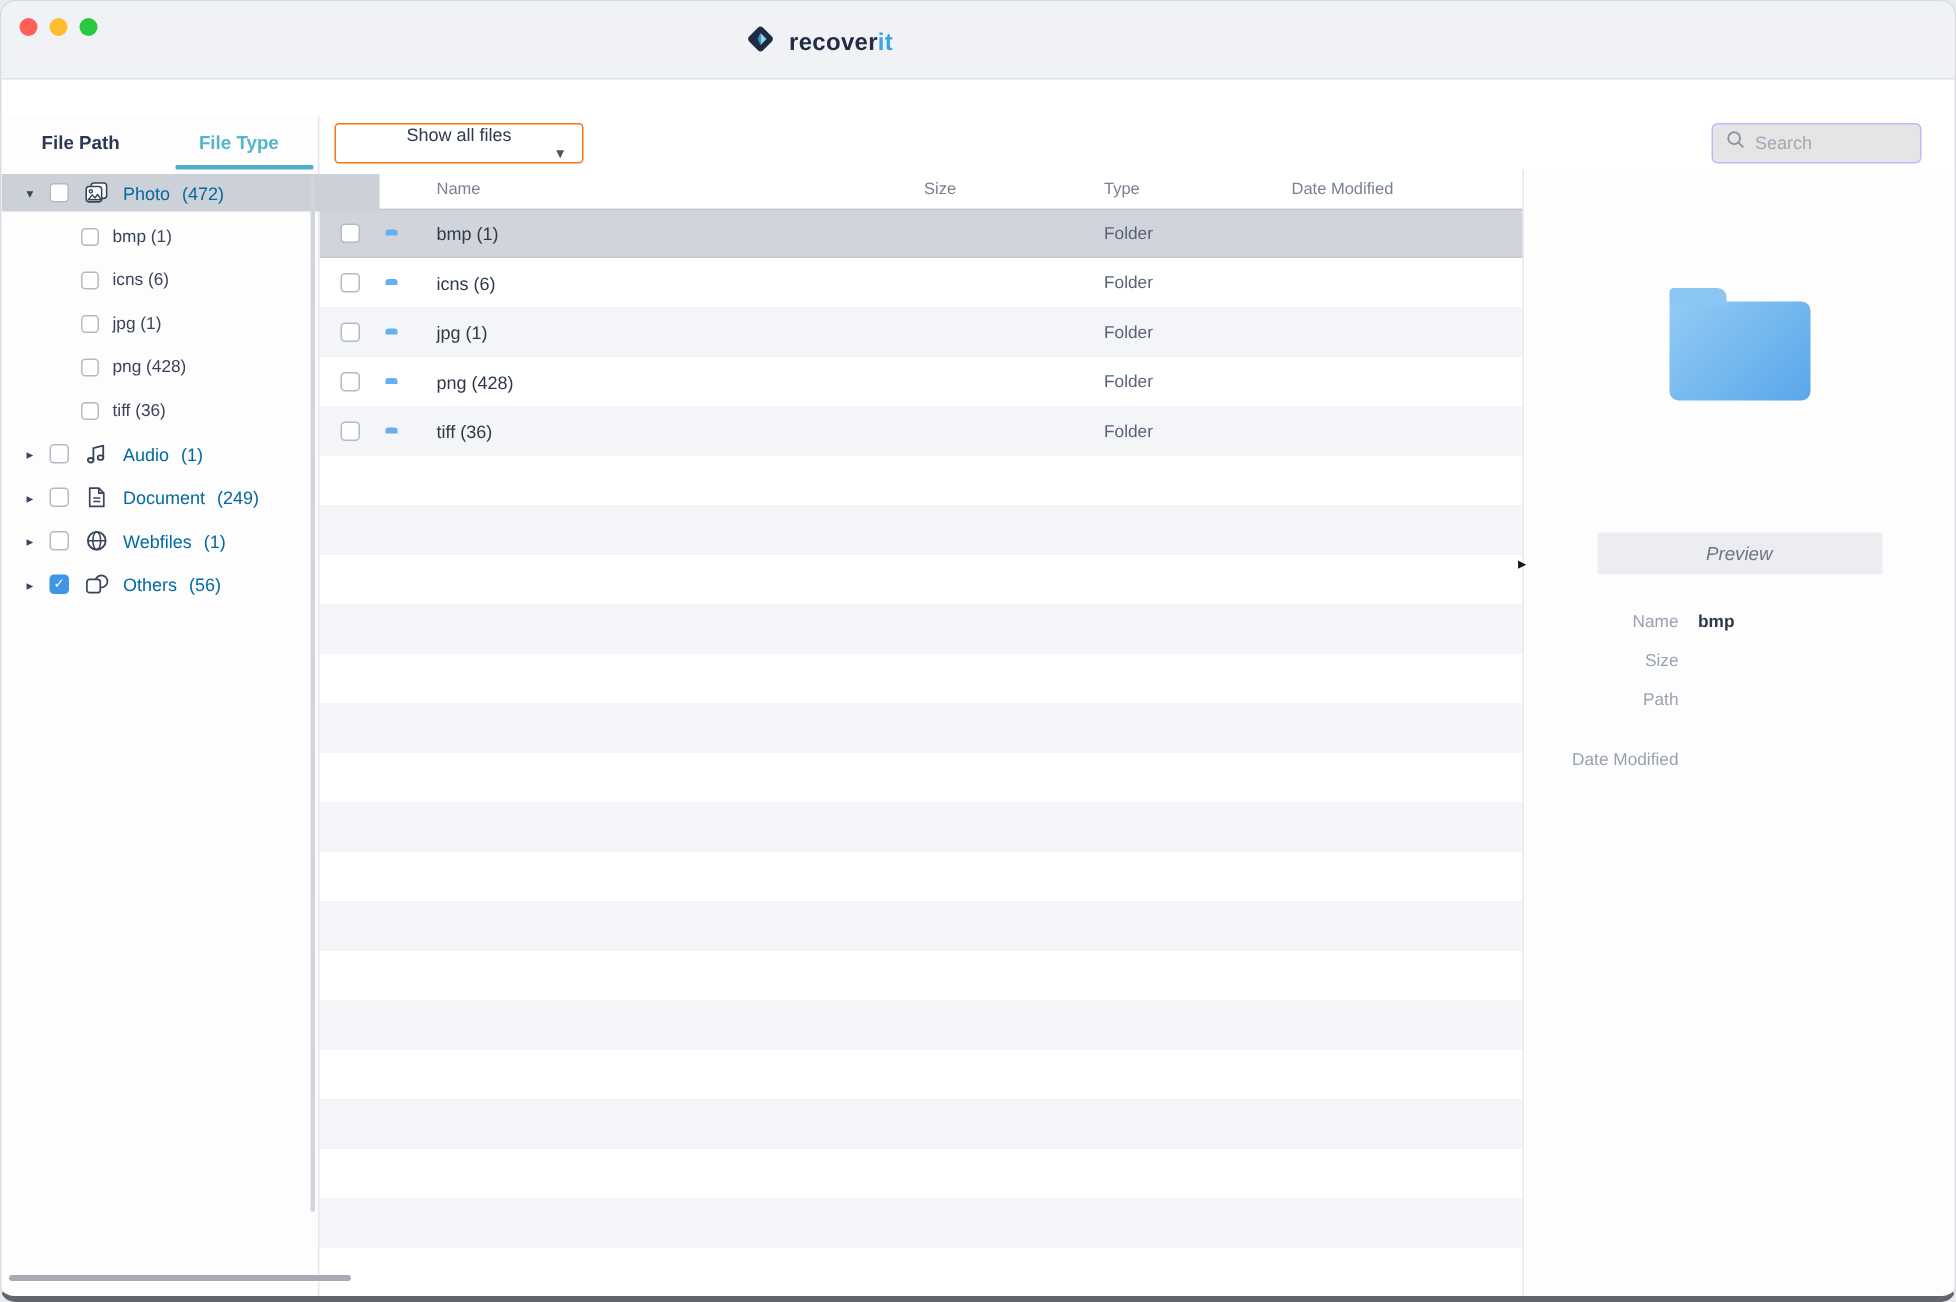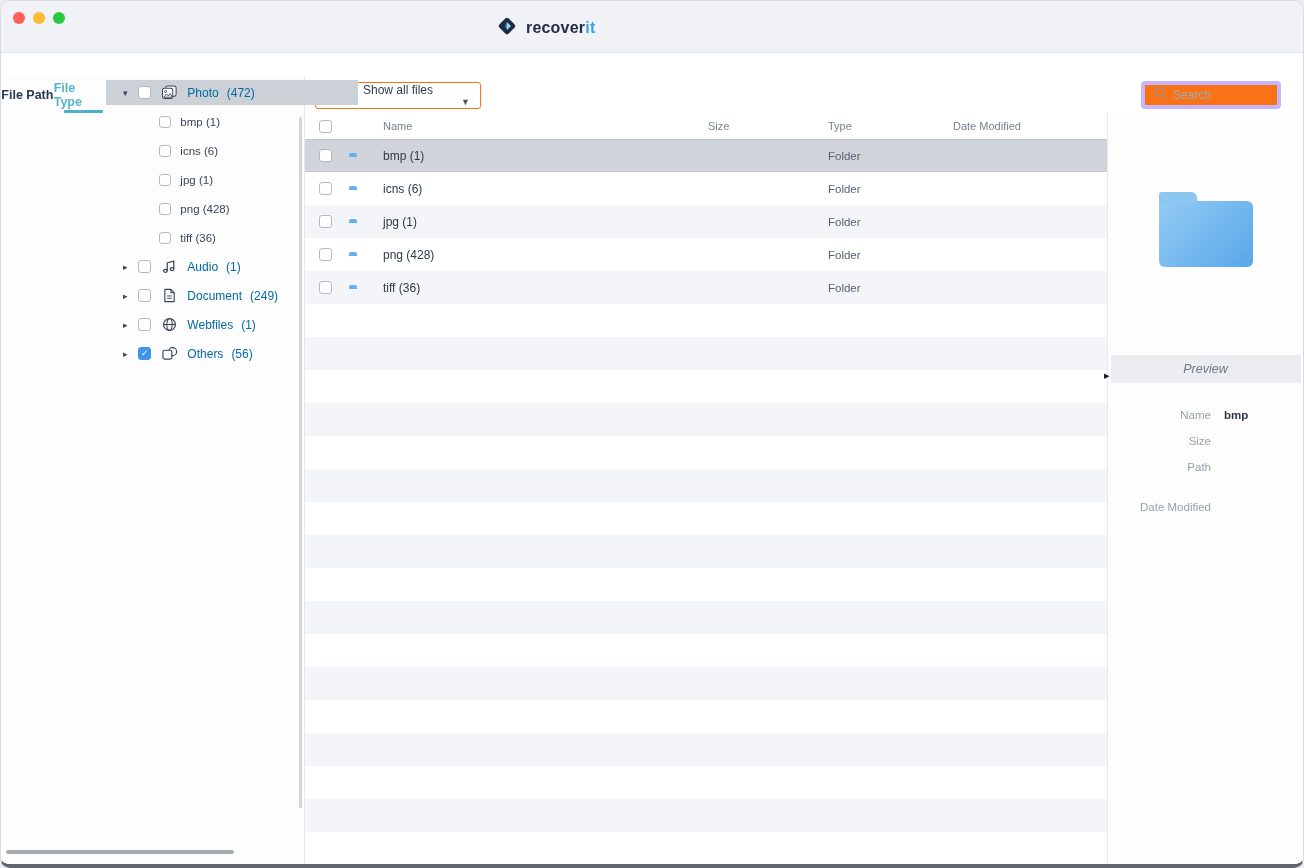--- a/index.html
+++ b/index.html
@@ -12,21 +12,21 @@
   .titlebar { height:52px; background:#f0f2f5; border-bottom:1px solid #e1e4e9; position:relative; flex:0 0 auto; }
   .lights { position:absolute; left:12px; top:11px; display:flex; gap:8px; }
   .traffic-light { width:12px; height:12px; border-radius:50%; }
   .logo { position:absolute; left:494px; top:13px; display:flex; align-items:center; gap:7px; }
   .logo-text { font-size:16px; font-weight:800; color:#222c44; letter-spacing:.2px; }
   .logo-text .accent { color:#3ba4e0; }
 
   .body { flex:1; display:flex; min-height:0; }
 
   
-  .sidebar { width:304px; border-right:1px solid #e4e7eb; display:flex; flex-direction:row; position:relative; background:#fdfdfe; flex:0 0 auto; }
+  .sidebar { width:212px; border-right:1px solid #e4e7eb; display:flex; flex-direction:column; position:relative; background:#fdfdfe; flex:0 0 auto; }
   .tabs { height:36px; display:flex; flex:0 0 auto; }
   .tab { flex:1; display:flex; align-items:center; justify-content:center; font-size:12.5px; font-weight:700; color:#2c3852; position:relative; }
   .tab.active { color:#54b6cb; }
   .tab.active::after { content:""; position:absolute; left:10px; right:3px; bottom:0; height:3px; background:#4db2c7; border-radius:1px; }
   .tree { flex:1; padding-top:3px; }
   .tree-row { height:25px; display:flex; align-items:center; padding-left:14px; gap:8px; margin-bottom:4px; width:252px; }
   .tree-row.selected { background:#ccd1d8; }
   .caret { width:10px; font-size:9px; color:#39445a; text-align:center; }
   .checkbox { width:13px; height:13px; border:1.5px solid #b3bac5; border-radius:3px; background:#fff;
               display:flex; align-items:center; justify-content:center; flex:0 0 auto; }
@@ -40,21 +40,21 @@
   .tree-child .checkbox { width:12px; height:12px; }
   .tree-child-label { font-size:11.5px; color:#3a4459; }
   .sidebar-vscroll { position:absolute; right:2px; top:40px; bottom:56px; width:3px; background:#d2d5da; border-radius:2px; }
   .sidebar-hscroll { position:absolute; left:5px; bottom:10px; width:228px; height:4px; background:#a7acb3; border-radius:2px; }
 
   
   .main { flex:1; display:flex; flex-direction:column; min-width:0; }
   .toolbar { height:36px; display:flex; align-items:center; justify-content:space-between; padding:0 22px 0 10px; flex:0 0 auto; }
   .dropdown { width:166px; height:27px; border:1px solid #f97316; border-radius:3px; display:flex; align-items:center; padding:0 10px; font-size:12px; color:#2f3a4e; background:#fff;flex-direction:column; }
   .caret-down { margin-left:auto; font-size:9px; color:#4a5568; }
-  .search-box { width:140px; height:27px; border:4px solid #c4b5fd; border-radius:4px; display:flex; align-items:center; padding:10px 8px; gap:6px; background:#f97316; }
+  .search-box { width:140px; height:27px; border:1px solid #c4b5fd; border-radius:4px; display:flex; align-items:center; padding:10px 8px; gap:6px; background:#e5e5e5; }
   .search-box svg { flex:0 0 auto; }
   .search-box input { border:none; outline:none; width:100%; font-size:12px; color:#333; background:transparent; font-family:inherit; }
   .search-box input::placeholder { color:#a0a8b4; }
 
   .content { flex:1; display:flex; min-height:0; }
   .list-area { width:802px; display:flex; flex-direction:column; flex:0 0 auto; }
   .grid-cols { display:grid; grid-template-columns:30px 34px 325px 120px 125px 1fr; align-items:center; padding-left:14px; }
   .list-header { height:26px; font-size:11px; color:#78818f; flex:0 0 auto; }
   .rows { flex:1; background:repeating-linear-gradient(to bottom, #f3f5f8 0 33px, #ffffff 33px 66px); }
   .row { height:33px; }

